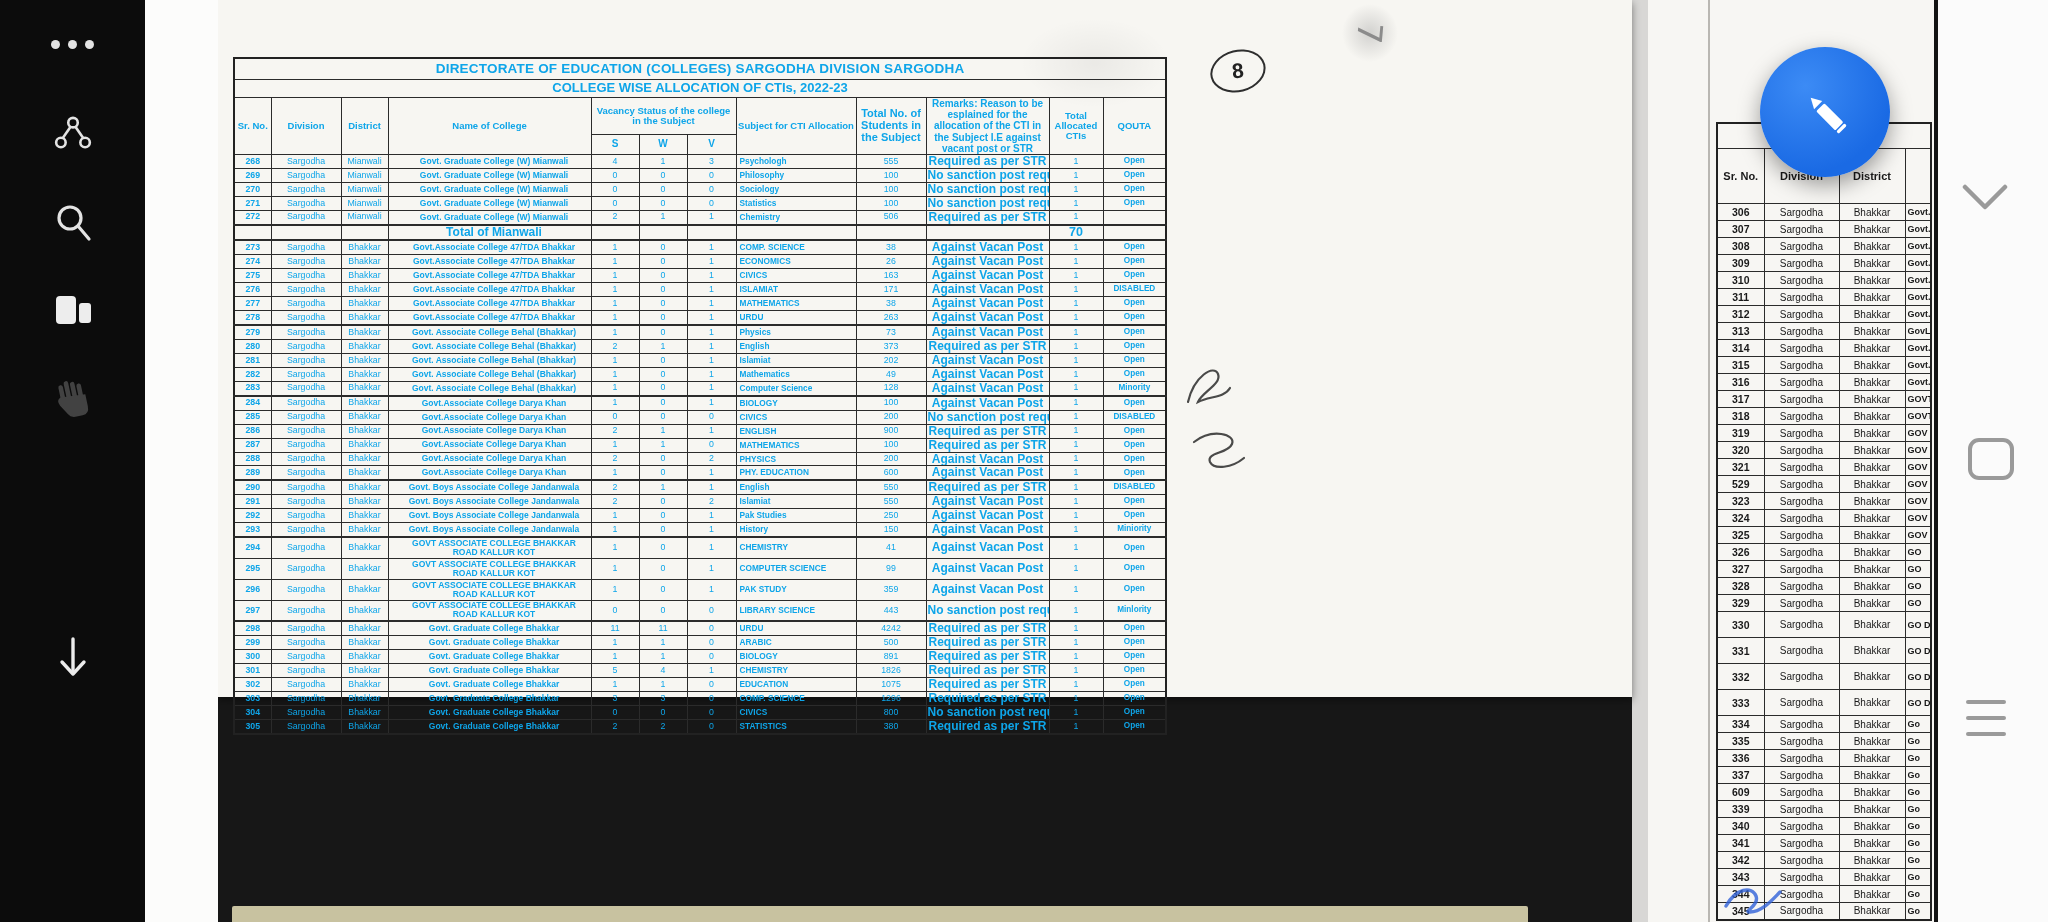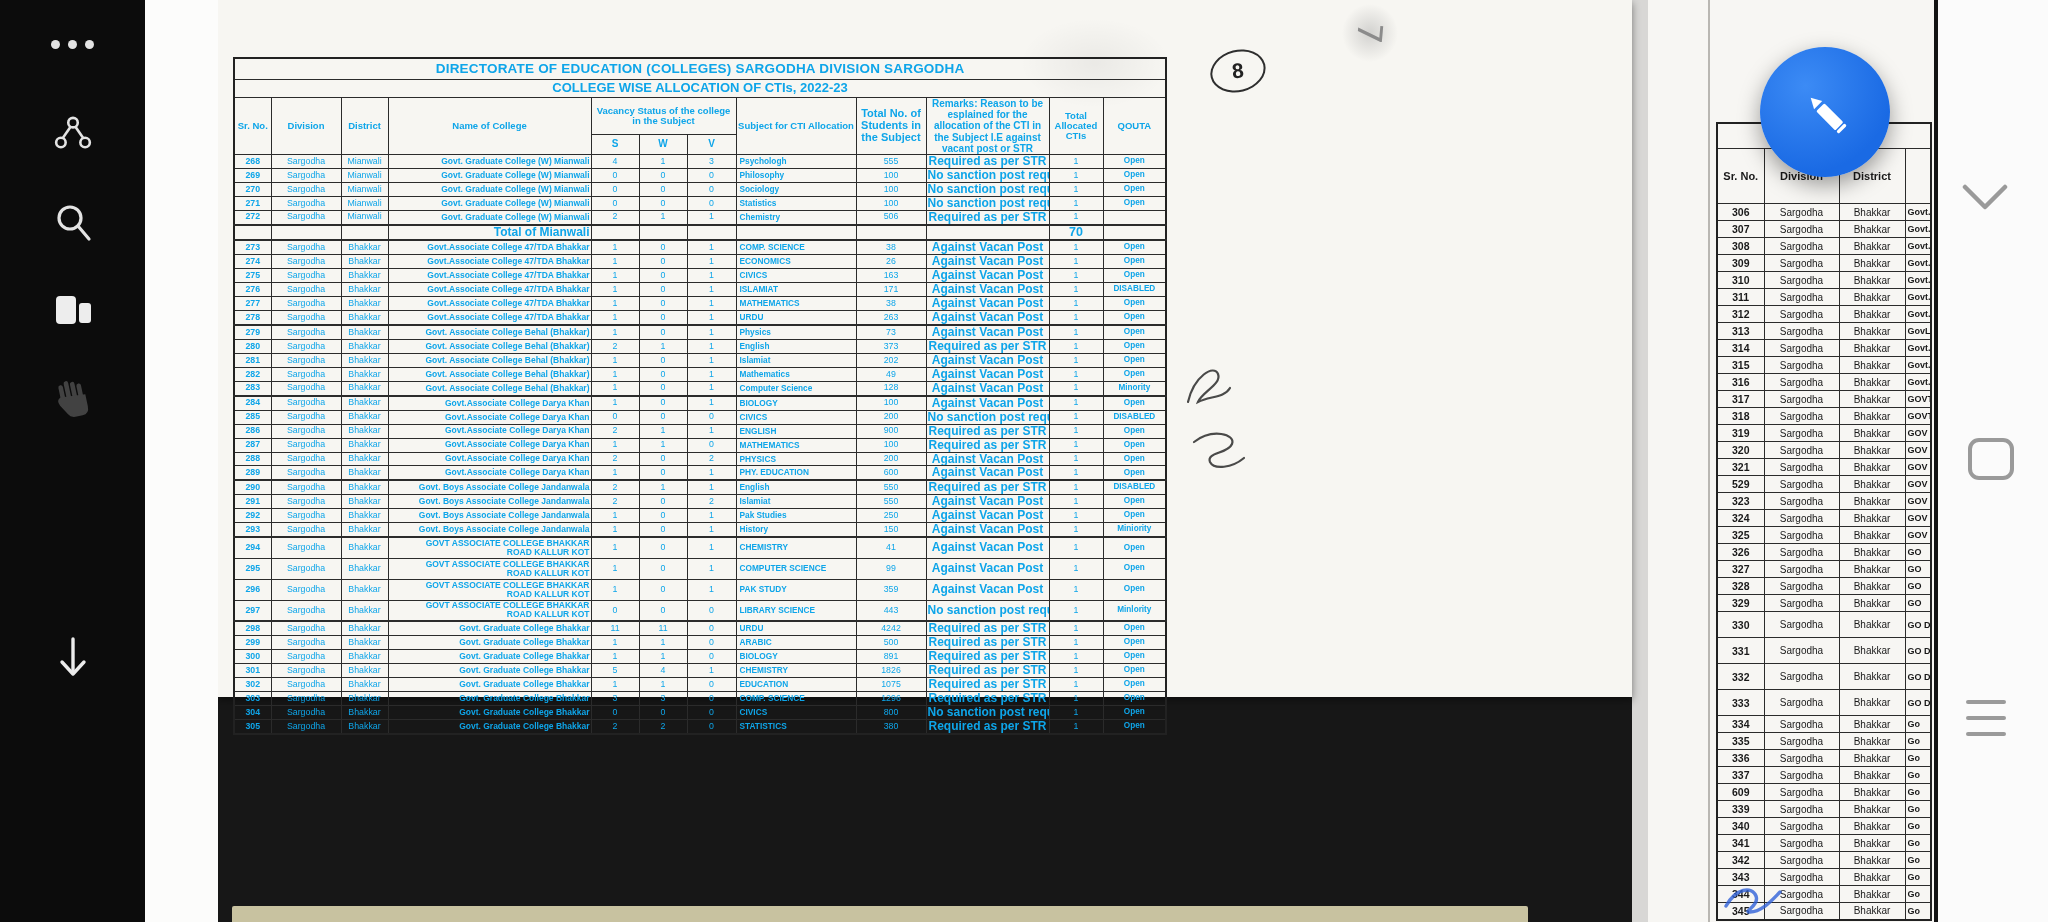--- a/index.html
+++ b/index.html
@@ -44,21 +44,21 @@
   table.scan{border:2px solid #222;}
   .title-row td{border:1.5px solid #222;font-weight:bold;font-size:13.5px;height:20px;letter-spacing:.2px;}
   .title-row2 td{border:1.5px solid #222;font-weight:bold;font-size:13px;height:17px;}
   .hdrA th{font-size:9.5px;font-weight:bold;height:30px;}
   .hdrA th.remarks-h{font-size:10px;line-height:1.12;}
   .hdrA th.students-h{font-size:11px;}
   .hdrB th{font-size:10px;font-weight:bold;height:16px;}
   tbody.main tr{height:13px;margin-left:33px;}
   tbody.main td{font-size:8.8px;}
   tbody.main td:nth-child(1){font-weight:bold;}
-  tbody.main td:nth-child(4){text-align:right;padding-left:10px;font-size:8.5px;font-weight:600;}
+  tbody.main td:nth-child(4){text-align:center;padding-left:10px;font-size:8.5px;font-weight:600;}
   tbody.main td:nth-child(8){text-align:left;padding-left:3px;font-size:8.3px;font-weight:600;}
   tbody.main td:nth-child(10){font-size:12px;font-weight:600;white-space:nowrap;}
   tbody.main td:nth-child(12){font-weight:bold;font-size:8.2px;}
   tbody.main tr.thick td{border-top-width:2px;}
   tbody.main tr.total td{border-top-width:2px;border-bottom-width:2px;}
   tbody.main tr.total td:nth-child(4){font-weight:bold;font-size:12px;}
   tbody.main tr.total td:nth-child(11){font-weight:bold;font-size:12.5px;text-align:center;}
 
   
   .t2-wrap{left:1716px;top:122px;z-index:4;}

